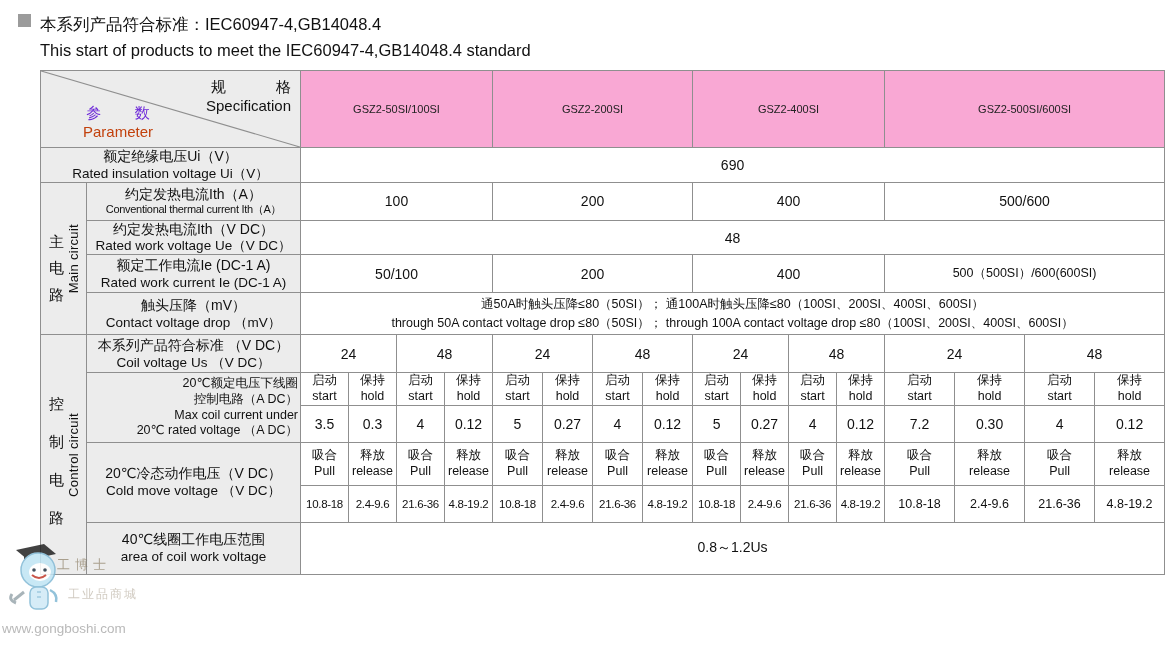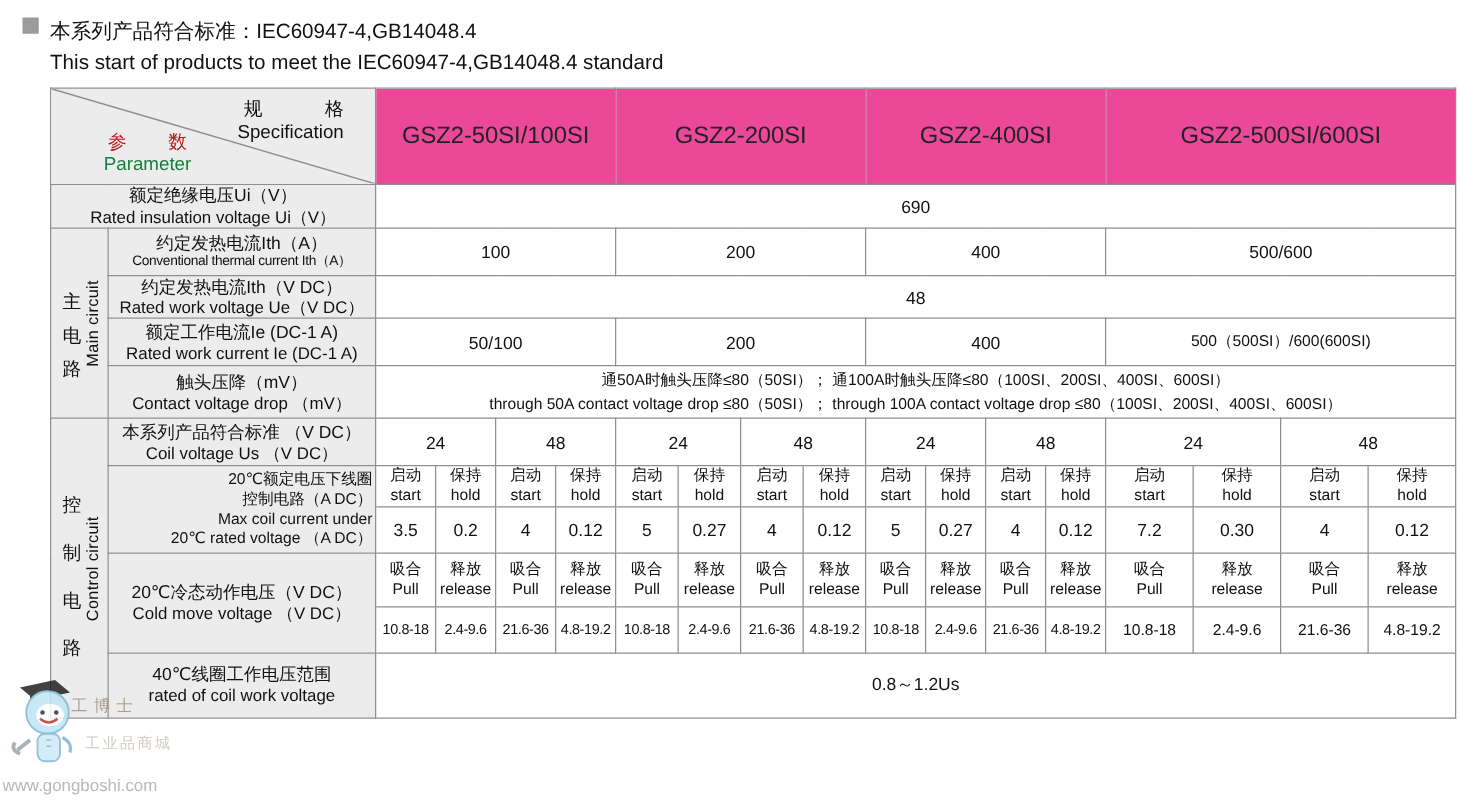--- a/index.html
+++ b/index.html
@@ -21,21 +21,21 @@
     width:1124px;margin-left:22px;
   }
   table.tech td{
     border:1px solid #8f8f8f;
     padding:0 2px;vertical-align:middle;text-align:center;
     overflow:hidden;
   }
   .rh77{height:77px}.rh40{height:24px}.rh38{height:38px}.rh42{height:42px}
   .rh37{height:37px}.rh43{height:43px}.rh52{height:52px}
 
-  .c-hdr{background:#ec4899;font-size:19px;color:#222;}
+  .c-hdr{background:#f9a8d4;font-size:11px;color:#222;}
   .c-lbl{background:#ececec;text-align:left;padding:2px 4px 2px 8px;}
   .c-lbl .cn{font-size:14px;line-height:1.25;color:#111;}
   .c-lbl .en{font-size:13.5px;line-height:1.2;color:#111;}
   .c-lbl .en.cond{font-size:11px;letter-spacing:-0.3px;}
   .c-lbl .sm{font-size:12.5px;line-height:1.25;text-align:right;}
   .c-val{background:#fff;font-size:14px;color:#111;}
   .c-val.small{font-size:11.5px;letter-spacing:-0.3px;padding:0 1px;}
   .c-val.wide{font-size:12.5px;letter-spacing:0;}
   .c-sub{background:#fff;font-size:12.5px;line-height:1.25;color:#111;padding:2px 0;}
   .c-drop{background:#fff;text-align:left;padding:2px 4px 2px 9px;}
@@ -43,26 +43,26 @@
 
   .c-grp{background:#ececec;padding:0;}
   .grp-wrap{display:flex;justify-content:center;align-items:center;height:100%;}
   .grp-cn{writing-mode:vertical-rl;font-size:15px;color:#111;}
   .grp-cn.g3{letter-spacing:27px;padding-top:6px;}
   .grp-cn.g4{letter-spacing:38px;padding-top:10px;}
   .grp-en{writing-mode:vertical-rl;transform:rotate(180deg);font-size:13px;color:#111;letter-spacing:.3px;}
 
   td.corner{position:relative;background:#ececec;padding:0;}
   .corner svg{position:absolute;left:0;top:0;width:100%;height:100%;}
-  .corner-spec{position:absolute;top:7px;right:25px;text-align:right;}
+  .corner-spec{position:absolute;top:7px;right:9px;text-align:right;}
   .corner-spec .cn{font-size:15px;white-space:pre;color:#111;}
   .corner-spec .en{font-size:15px;color:#111;text-align:center;}
   .corner-param{position:absolute;bottom:7px;left:42px;}
-  .corner-param .cn{font-size:15px;white-space:pre;color:#b91c1c;}
-  .corner-param .en{font-size:15px;color:#15803d;}
+  .corner-param .cn{font-size:15px;white-space:pre;color:#6d28d9;}
+  .corner-param .en{font-size:15px;color:#c2410c;}
 
   .wm{position:absolute;pointer-events:none;}
   .wm-url{left:2px;top:621px;font-size:13.5px;color:#b9b9b9;}
   .wm-cn1{left:57px;top:556px;font-size:13px;color:rgba(125,108,78,.6);letter-spacing:5px;}
   .wm-cn2{left:68px;top:586px;font-size:12px;color:rgba(150,138,115,.45);letter-spacing:2px;}
   .wm-mascot{left:4px;top:542px;}
 </style>
 </head>
 <body>
 
@@ -262,21 +262,21 @@
             <div>start</div>
           </td>
       <td class="c-sub">
             <div>保持</div>
             <div>hold</div>
           </td>
     </tr>
 
     <tr class="rh37">
       <td class="c-val">3.5</td>
-      <td class="c-val">0.2</td>
+      <td class="c-val">0.3</td>
       <td class="c-val">4</td>
       <td class="c-val">0.12</td>
       <td class="c-val">5</td>
       <td class="c-val">0.27</td>
       <td class="c-val">4</td>
       <td class="c-val">0.12</td>
       <td class="c-val">5</td>
       <td class="c-val">0.27</td>
       <td class="c-val">4</td>
       <td class="c-val">0.12</td>
@@ -372,21 +372,21 @@
       <td class="c-val small">4.8-19.2</td>
       <td class="c-val wide">10.8-18</td>
       <td class="c-val wide">2.4-9.6</td>
       <td class="c-val wide">21.6-36</td>
       <td class="c-val wide">4.8-19.2</td>
     </tr>
 
     <tr class="rh52">
       <td class="c-lbl">
         <div class="cn">40℃线圈工作电压范围</div>
-        <div class="en">rated of coil work voltage</div>
+        <div class="en">area of coil work voltage</div>
       </td>
       <td class="c-val" colspan="16">0.8～1.2Us</td>
     </tr>
   </tbody>
     </table>
 </div>
 
 <div class="wm wm-mascot">
   <svg width="100" height="80" viewBox="0 0 100 80">
     <g opacity="0.85">

